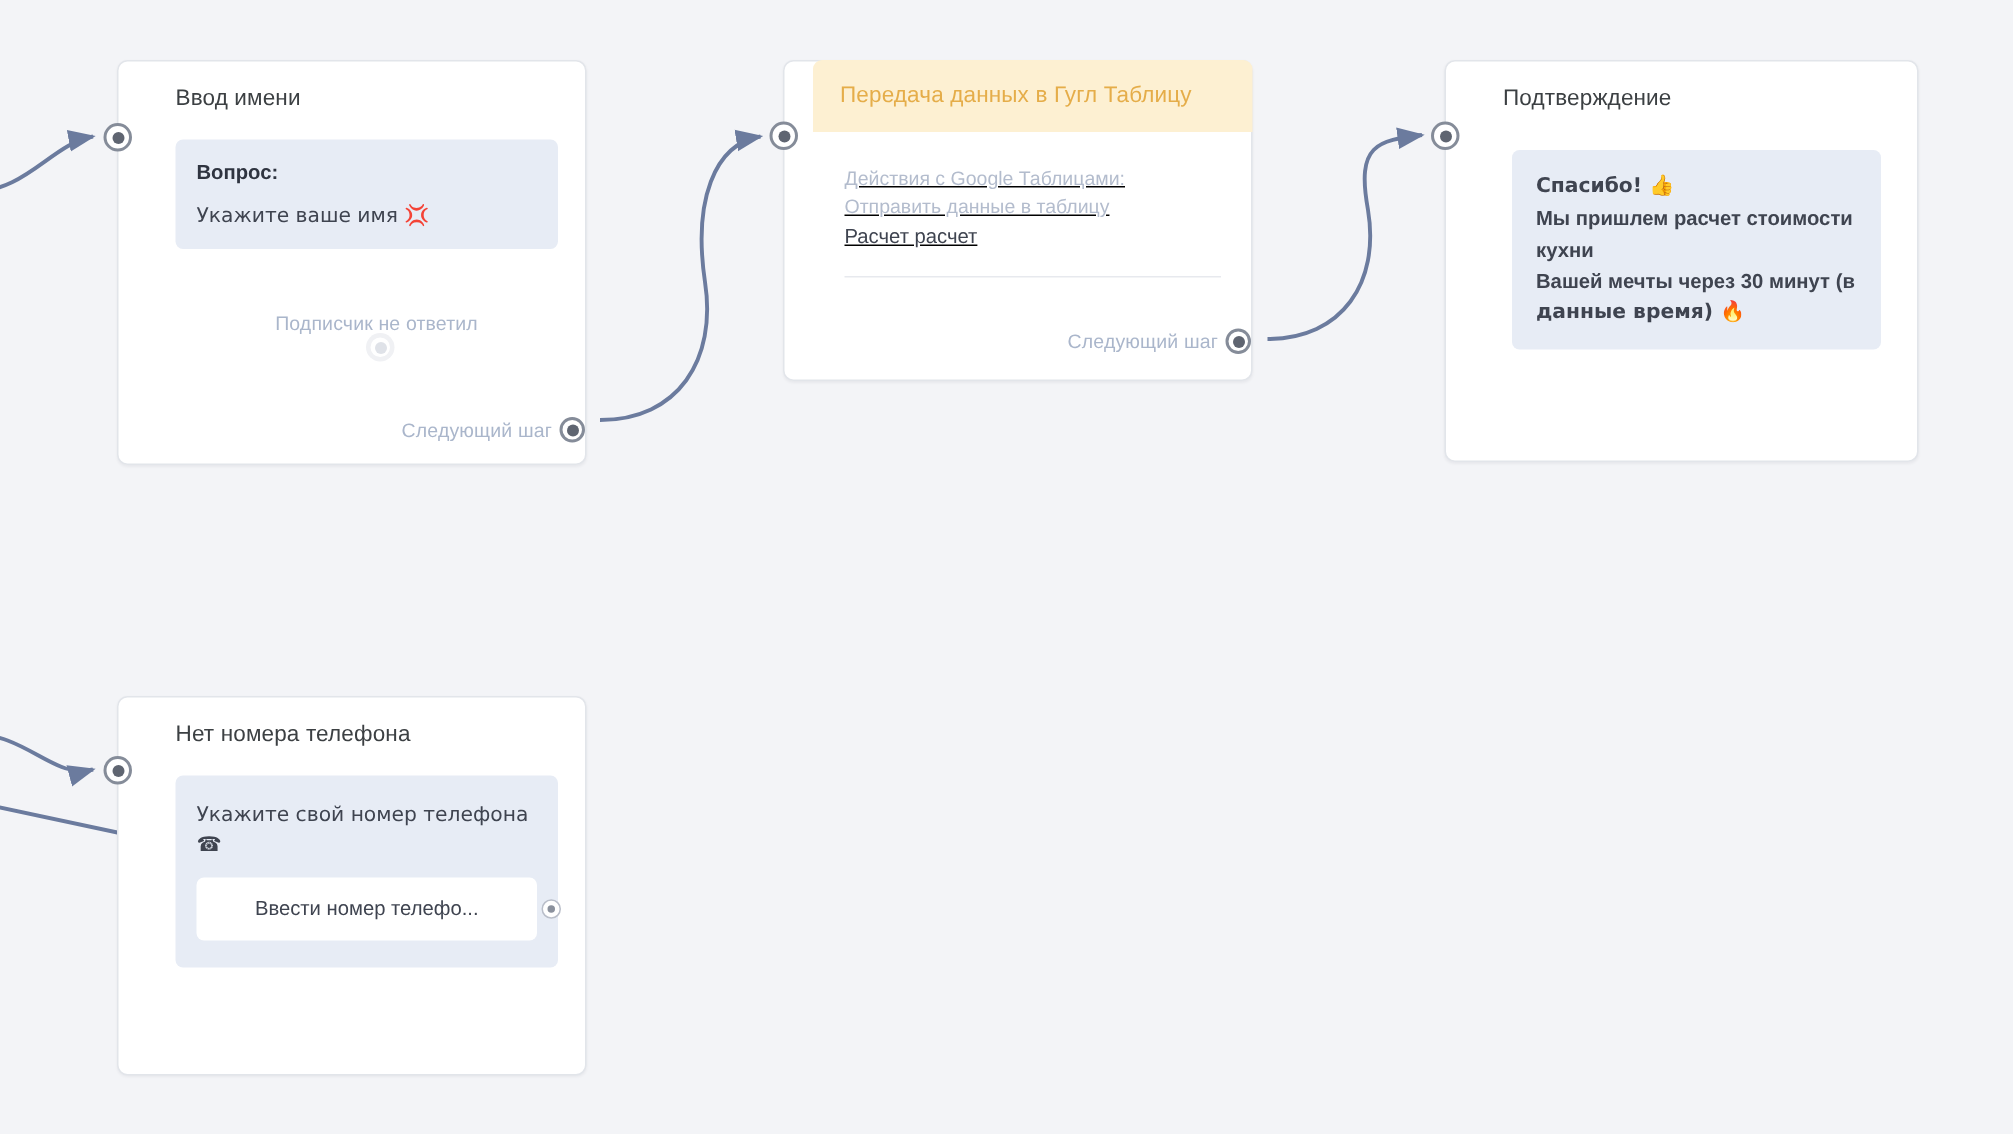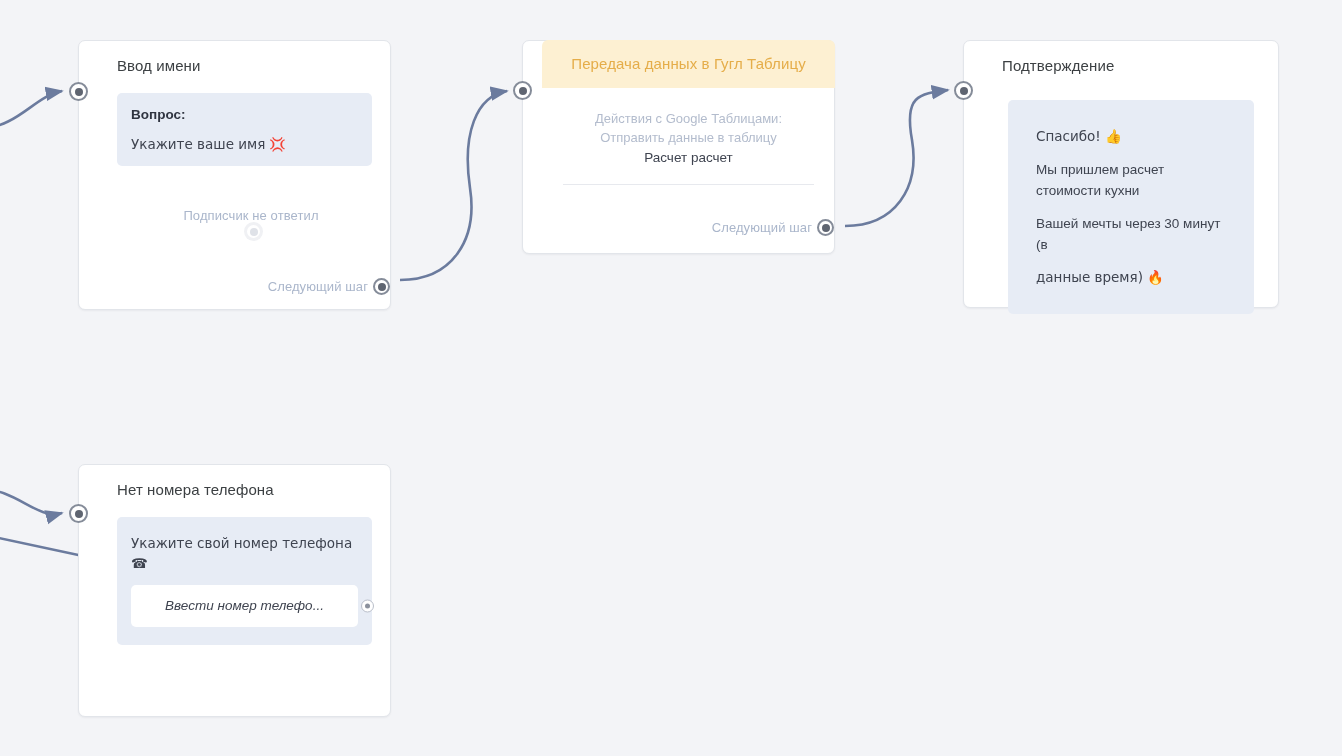--- a/index.html
+++ b/index.html
@@ -43,23 +43,23 @@
   .bubble{
     background:#e7ecf5;
     border-radius:5px;
     padding:12px 14px;
     font-size:13.5px;
     color:#3f4450;
     line-height:20px;
   }
   .bubble .q-label{font-weight:bold;color:#2f3440;display:block;margin-bottom:9px;font-size:13.5px;}
   .bubble .q-text{display:block;}
-  .bubble p{margin:12px;}
+  .bubble p{margin:0;font-weight:bold;}
 
-  .action-block{padding:4px 2px 0 2px;}
+  .action-block{padding:4px 2px 0 2px;text-decoration:underline;}
   .action-sub{
     font-size:13px;color:#b3bccd;line-height:17px;margin:0 0 2px 0;
   }
   .action-main{font-size:13.5px;color:#3f4450;line-height:20px;margin:0;}
   .divider{height:1px;background:#e7e9ee;margin:16px 0 0 0;}
 
   .port-row{
     display:flex;align-items:center;justify-content:flex-end;
     gap:0px;
     margin-right:-18px;
@@ -85,21 +85,21 @@
 
   .port-abs{position:absolute;z-index:4;}
 
   .phone-btn{
     background:#ffffff;
     border-radius:5px;
     margin-top:12px;
     height:42px;
     display:flex;align-items:center;justify-content:center;
     position:relative;
-    font-size:13.5px;color:#3f4450;font-style:italic;
+    font-size:13.5px;color:#3f4450;
   }
   .mini-port{
     position:absolute;right:-16px;top:50%;transform:translateY(-50%);
     width:13px;height:13px;border-radius:50%;
     border:1.5px solid #b9bec9;background:#fff;
     display:flex;align-items:center;justify-content:center;box-sizing:border-box;
   }
   .mini-port::after{content:"";width:5px;height:5px;border-radius:50%;background:#8b919d;}
   .emoji{font-family:"DejaVu Sans",sans-serif;}
 </style>
@@ -141,21 +141,21 @@
 
       <div class="port-row" style="margin-top:38px;">
         <span class="port-label">Следующий шаг</span>
         <span class="port"></span>
       </div>
     </div>
   </div>
 
   <span class="port port-abs" style="left:69px;top:82px;width:19px;height:19px;"></span>
 
-  <div class="node" style="left:522px;top:40px;width:313px;height:214px;text-align:center;">
+  <div class="node" style="left:522px;top:40px;width:313px;height:214px;">
     <div class="node-title accent">Передача данных в Гугл Таблицу</div>
     <div class="node-body">
       <div class="action-block">
         <p class="action-sub">Действия с Google Таблицами:</p>
         <p class="action-sub">Отправить данные в таблицу</p>
         <p class="action-main">Расчет расчет</p>
         <div class="divider"></div>
       </div>
 
       <div class="port-row" style="margin-top:34px;">

